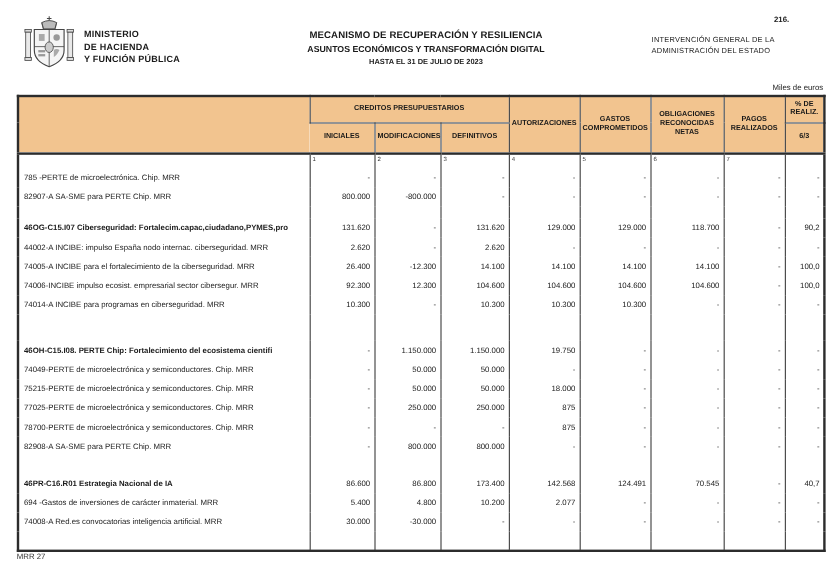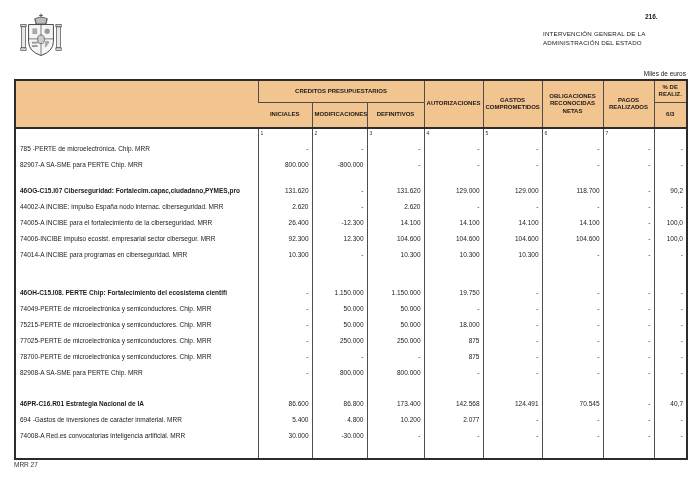--- a/index.html
+++ b/index.html
@@ -62,21 +62,31 @@
     <path d="M9 12 h26 v18 q0 10 -13 14.5 q-13 -4.5 -13 -14.5 z" fill="#f5f5f5" stroke="#444" stroke-width="1"></path>
     <path d="M22 12 v32 M9 27 h26" stroke="#444" stroke-width="0.7"></path>
     <rect x="13" y="16" width="5" height="6" fill="#aaa"></rect>
     <circle cx="28.5" cy="19" r="2.8" fill="#999"></circle>
     <rect x="12.5" y="30" width="6" height="2" fill="#999"></rect>
     <rect x="12.5" y="33.5" width="6" height="2" fill="#999"></rect>
     <path d="M26 30 q2.5 -2 5 0 q-2.5 5 -5 6 z" fill="#aaa"></path>
     <ellipse cx="22" cy="27.5" rx="3.6" ry="4.6" fill="#ccc" stroke="#444" stroke-width="0.7"></ellipse>
   </svg>
 
-
+  <div class="ministry">
+    <div>MINISTERIO</div>
+    <div>DE HACIENDA</div>
+    <div>Y FUNCIÓN PÚBLICA</div>
+  </div>
+
+  <div class="doctitle">
+    <div class="t1">MECANISMO DE RECUPERACIÓN Y RESILIENCIA</div>
+    <div class="t2">ASUNTOS ECONÓMICOS Y TRANSFORMACIÓN DIGITAL</div>
+    <div class="t3">HASTA EL 31 DE JULIO DE 2023</div>
+  </div>
 
   <div class="agency">
     <div>INTERVENCIÓN GENERAL DE LA</div>
     <div>ADMINISTRACIÓN DEL ESTADO</div>
   </div>
 
   <div class="units">Miles de euros</div>
 
   <table class="budget">
     <colgroup>

